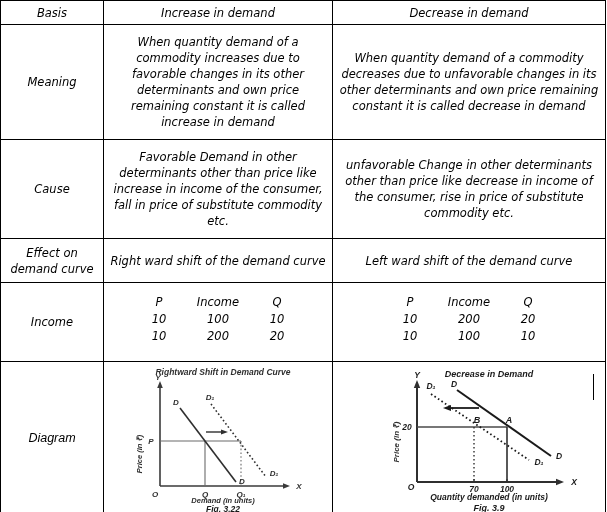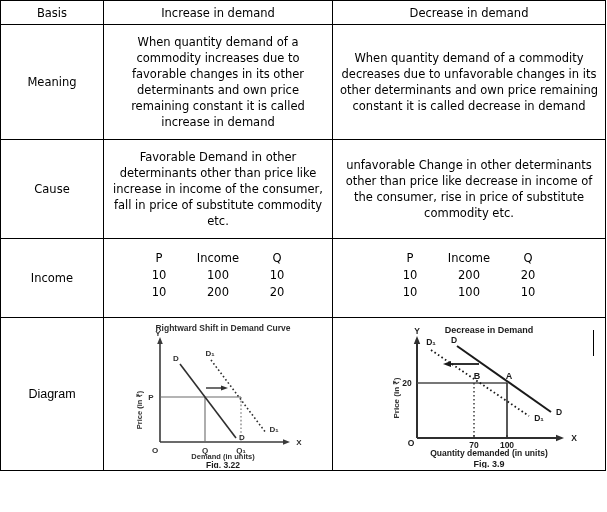--- a/index.html
+++ b/index.html
@@ -12,20 +12,21 @@
     height: 512px;
     font-family: "Liberation Sans", sans-serif;
     color: #000000;
     overflow: hidden;
   }
   #sheet {
     position: relative;
     width: 607px;
     height: 512px;
     box-sizing: border-box;
+    font-style: italic;
   }
   table.cmp {
     border-collapse: collapse;
     width: 605px;
     margin: 0;
     table-layout: fixed;
   }
   table.cmp td, table.cmp th {
     border: 1px solid #000000;
     vertical-align: middle;
@@ -113,20 +114,25 @@
         <td class="body-cell">When quantity demand of a commodity increases due to favorable changes in its other determinants and own price remaining constant it is called increase in demand</td>
         <td class="dec-cell">When quantity demand of a commodity decreases due to unfavorable changes in its other determinants and own price remaining constant it is called decrease in demand</td>
       </tr>
 
       <tr style="height:99px">
         <td class="rowlabel">Cause</td>
         <td class="body-cell">Favorable Demand in other determinants other than price like increase in income of the consumer, fall in price of substitute commodity etc.</td>
         <td class="dec-cell">unfavorable Change in other determinants other than price like decrease in income of the consumer, rise in price of substitute commodity etc.</td>
       </tr>
 
+      <tr style="height:44px">
+        <td class="rowlabel">Effect on demand curve</td>
+        <td class="body-cell">Right ward shift of the demand curve</td>
+        <td class="dec-cell">Left ward shift of the demand curve</td>
+      </tr>
 
       <tr style="height:79px">
         <td class="rowlabel">Income</td>
         <td>
           <div class="ex-wrap">
             <table class="ex">
               <tbody>
                   <tr>
                 <td>P</td>
                 <td class="wide">Income</td>

